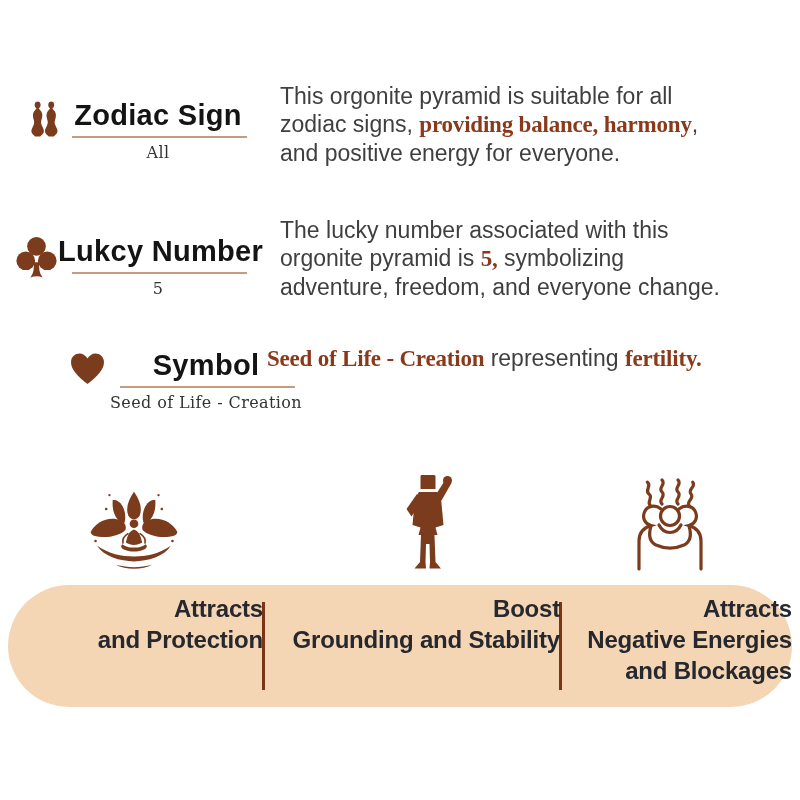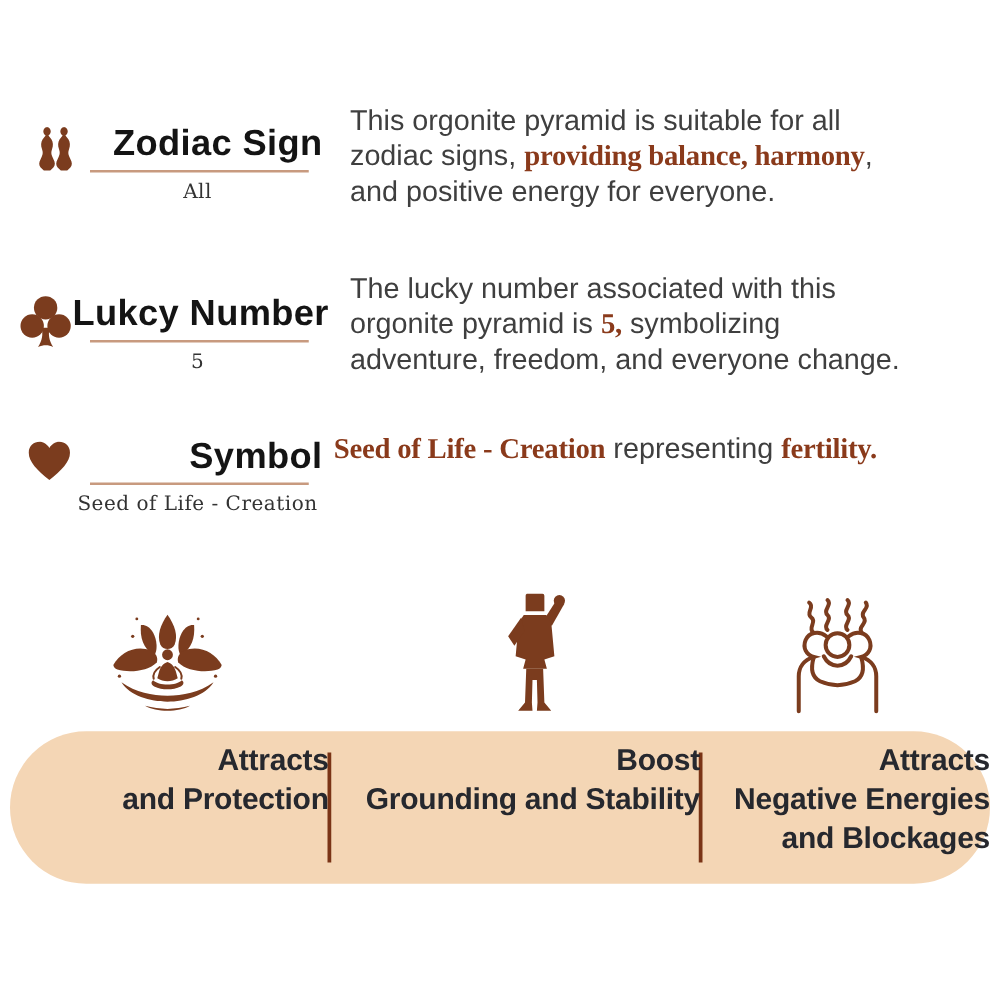--- a/index.html
+++ b/index.html
@@ -16,21 +16,21 @@
   }
   *{margin:0;padding:0;box-sizing:border-box;}
   html,body{background:#fff;}
   .canvas{
     position:relative;width:800px;height:800px;background:var(--background);
     font-family:"Liberation Sans",sans-serif;overflow:hidden;
   }
   .leftcol{position:absolute;left:0;width:266px;}
   .leftcol .icon{position:absolute;display:block;color:var(--icon-brown);}
   .title{
-    margin-left:58px;width:200px;text-align:right;
+    margin-left:58px;width:200px;text-align:center;
     font-size:29px;line-height:34px;font-weight:700;letter-spacing:.3px;
     color:var(--title-text);white-space:nowrap;
   }
   .rule{height:2px;width:175px;margin:4px 0 2px 72px;background:var(--underline-tan);}
   .subtitle{
     margin-left:58px;width:200px;text-align:center;
     font-family:"DejaVu Serif",serif;font-size:16px;line-height:25px;
     letter-spacing:.4px;color:var(--subtitle-text);
   }
   .para{position:absolute;color:var(--body-text);font-size:23px;line-height:28px;}
@@ -94,21 +94,21 @@
   </div>
 
   <div class="para" style="left:280px;top:216px;">
     <div class="pline"><span>The lucky number associated with this</span></div>
     <div class="pline">
       <span>orgonite pyramid is </span><span class="acc">5,</span><span> symbolizing</span>
     </div>
     <div class="pline"><span>adventure, freedom, and everyone change.</span></div>
   </div>
 
-  <div class="leftcol" style="top:348px;">
+  <div class="leftcol" style="top:348px;margin-left:48px;">
     <span class="icon" style="left:22px;top:5px;width:35px;height:32px;">
       <svg viewBox="0 0 36 33" width="35" height="32" fill="currentColor">
         <path d="M18 32 C8 24 1 17 1 9.5 C1 3.5 5.5 .5 9.8 .5 C13.2 .5 16.2 2.6 18 5.6 C19.8 2.6 22.8 .5 26.2 .5 C30.5 .5 35 3.5 35 9.5 C35 17 28 24 18 32 Z"></path>
       </svg>
     </span>
     <div class="title">Symbol</div>
     <div class="rule"></div>
     <div class="subtitle">Seed of Life - Creation</div>
   </div>
 

